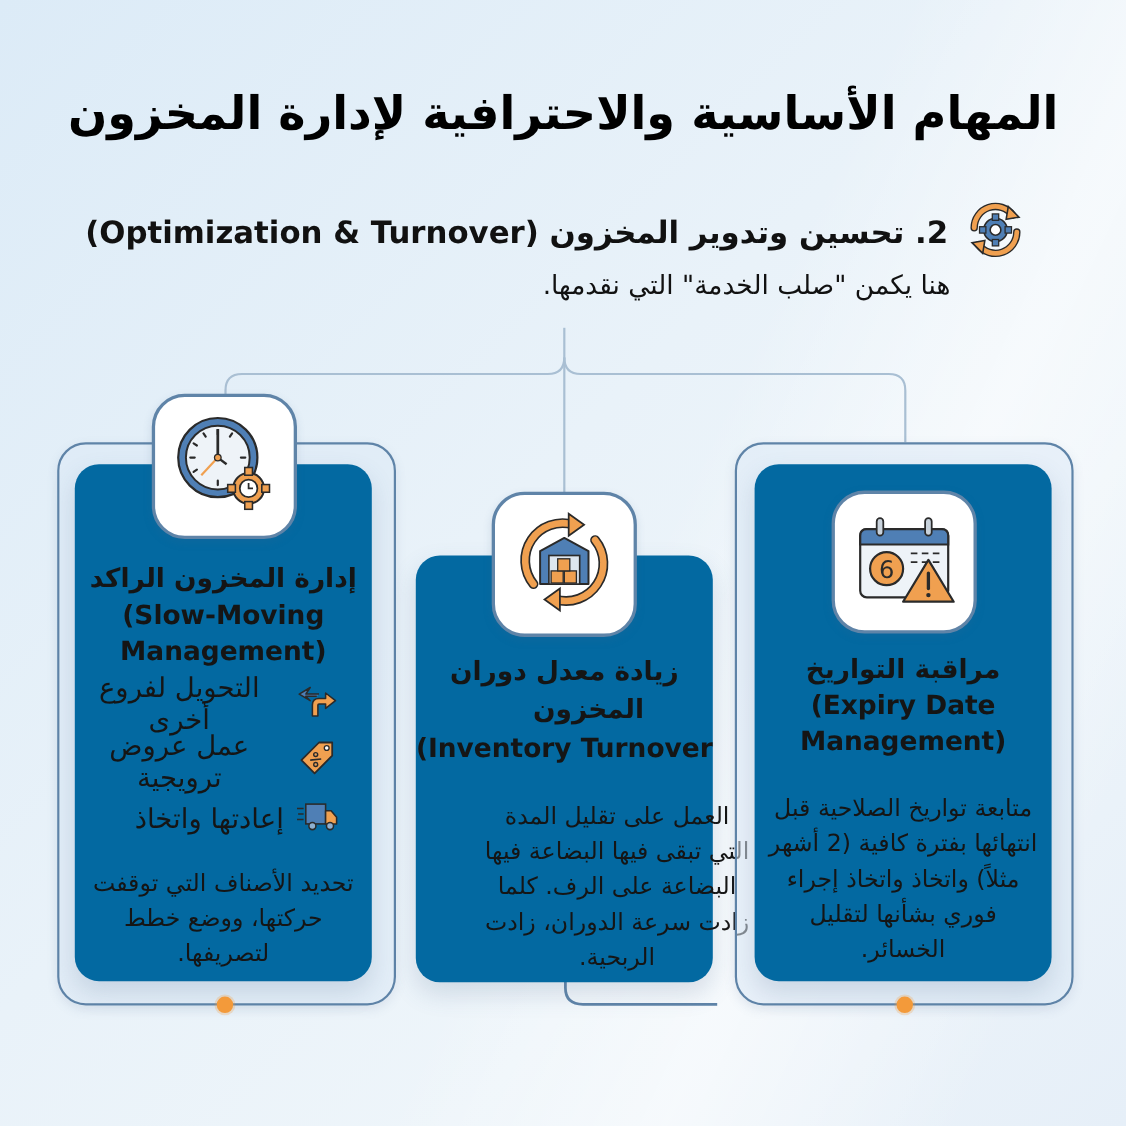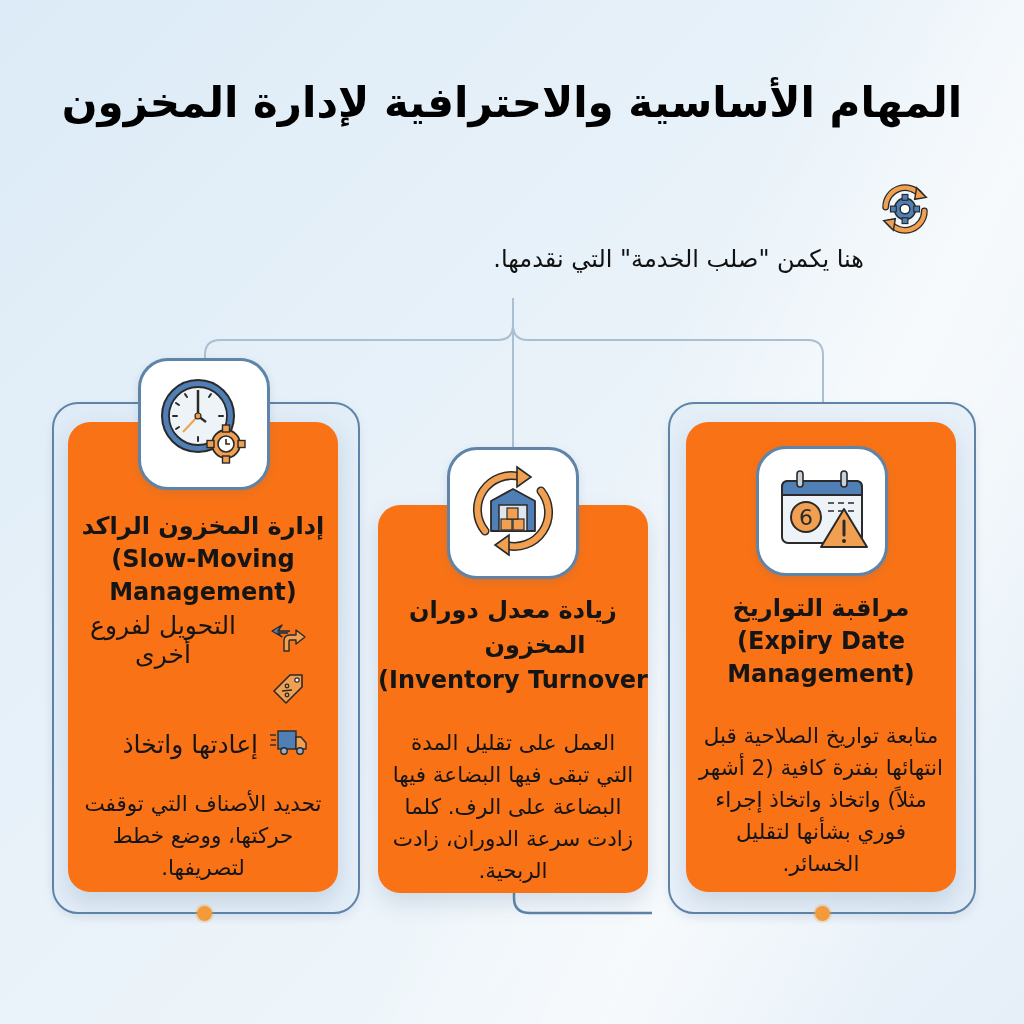--- a/index.html
+++ b/index.html
@@ -36,21 +36,21 @@
   svg.connectors { position: absolute; left: 0; top: 0; width: 1024px; height: 1024px; pointer-events: none; }
   .outer-frame {
     position: absolute;
     border: 2.5px solid #5f84a8;
     border-radius: 26px;
     background: rgba(220,233,245,0.55);
     box-shadow: 0 4px 10px rgba(80,110,150,0.12);
   }
   .card {
     position: absolute;
-    background: #f97316;
+    background: #0369a1;
     border-radius: 22px;
     box-shadow: 0 10px 22px rgba(70,100,140,0.18);
     direction: rtl; text-align: center;
   }
   .icon-box {
     position: absolute; background: #ffffff;
     border: 3px solid #5f84a8; border-radius: 30px;
     display: flex; align-items: center; justify-content: center;
     box-shadow: 0 3px 8px rgba(70,100,140,0.15);
   }
@@ -97,20 +97,21 @@
         <g fill="#4f7fb5" stroke="#2a2a2a" stroke-width="1.2">
           <rect x="-3" y="-15" width="6" height="6"></rect>
             <rect x="-3" y="9" width="6" height="6"></rect>
           <rect x="-15" y="-3" width="6" height="6"></rect>
             <rect x="9" y="-3" width="6" height="6"></rect>
         </g>
         <circle r="5" fill="#ffffff" stroke="#2a2a2a" stroke-width="1.5"></circle>
       </g>
     </svg>
   </span>
+  <span class="subtitle">2. تحسين وتدوير المخزون (Optimization &amp; Turnover)</span>
 </div>
 
 <div class="tagline">هنا يكمن "صلب الخدمة" التي نقدمها.</div>
 
 <svg class="connectors" viewBox="0 0 1024 1024">
   <g fill="none" stroke="#a9bfd3" stroke-width="2">
     <path d="M513 298 V520"></path>
     <path d="M513 325 Q513 340 498 340 H220 Q205 340 205 355 V372"></path>
     <path d="M513 325 Q513 340 528 340 H808 Q823 340 823 355 V402"></path>
   </g>
@@ -139,20 +140,21 @@
     <div class="action">
       <span>
         <svg viewBox="0 0 40 36">
           <path d="M6 20 L22 4 H34 V16 L18 32 Z" fill="#f0a050" stroke="#2a2a2a" stroke-width="1.6" stroke-linejoin="round"></path>
           <circle cx="29" cy="9" r="2.2" fill="#fff" stroke="#2a2a2a" stroke-width="1.2"></circle>
           <circle cx="19" cy="15" r="1.8" fill="none" stroke="#2a2a2a" stroke-width="1.3"></circle>
           <circle cx="19" cy="24" r="1.8" fill="none" stroke="#2a2a2a" stroke-width="1.3"></circle>
           <line x1="14" y1="20" x2="24" y2="19" stroke="#2a2a2a" stroke-width="1.5"></line>
         </svg>
       </span>
+      <span>عمل عروض ترويجية</span>
     </div>
     <div class="action">
       <span>
         <svg viewBox="0 0 40 36">
           <rect x="10" y="8" width="18" height="18" fill="#4f7fb5" stroke="#2a2a2a" stroke-width="1.4"></rect>
           <path d="M28 14 H33 L38 20 V26 H28 Z" fill="#f0a050" stroke="#2a2a2a" stroke-width="1.4" stroke-linejoin="round"></path>
           <circle cx="16" cy="28" r="3.2" fill="#8fb0d0" stroke="#2a2a2a" stroke-width="1.4"></circle>
           <circle cx="32" cy="28" r="3.2" fill="#8fb0d0" stroke="#2a2a2a" stroke-width="1.4"></circle>
           <g stroke="#2a2a2a" stroke-width="1.4">
               <line x1="2" y1="12" x2="8" y2="12"></line>
@@ -200,21 +202,21 @@
   </span>
 </div>
 <div class="dot" style="left:197px; top:906px;"></div>
 
 <div class="card" style="left:378px; top:505px; width:270px; height:388px;">
   <div class="card-title" style="top:88px; line-height:35px;">
     <span style="display:block;">زيادة معدل دوران</span>
     <span style="display:block;margin-left:44px;">المخزون</span>
     <span class="en">(Inventory Turnover</span>
   </div>
-  <div class="card-desc" style="top:222px; padding:0 14px;">العمل على تقليل المدة التي تبقى فيها البضاعة فيها البضاعة على الرف. كلما زادت سرعة الدوران، زادت الربحية.</div>
+  <div class="card-desc" style="top:222px; padding:0 14px;margin-left:48px;">العمل على تقليل المدة التي تبقى فيها البضاعة فيها البضاعة على الرف. كلما زادت سرعة الدوران، زادت الربحية.</div>
 </div>
 <div class="icon-box" style="left:447px; top:447px; width:132px; height:132px;">
   <span>
     <svg viewBox="0 0 100 100" width="100" height="100">
       <path d="M22 70 A34 34 0 0 1 58 16" fill="none" stroke="#2a2a2a" stroke-width="9" stroke-linecap="round"></path>
       <path d="M22 70 A34 34 0 0 1 58 16" fill="none" stroke="#f0a050" stroke-width="6" stroke-linecap="round"></path>
       <polygon points="54,6 68,16 54,26" fill="#f0a050" stroke="#2a2a2a" stroke-width="1.6"></polygon>
       <path d="M78 30 A34 34 0 0 1 42 84" fill="none" stroke="#2a2a2a" stroke-width="9" stroke-linecap="round"></path>
       <path d="M78 30 A34 34 0 0 1 42 84" fill="none" stroke="#f0a050" stroke-width="6" stroke-linecap="round"></path>
       <polygon points="46,94 32,84 46,74" fill="#f0a050" stroke="#2a2a2a" stroke-width="1.6"></polygon>

